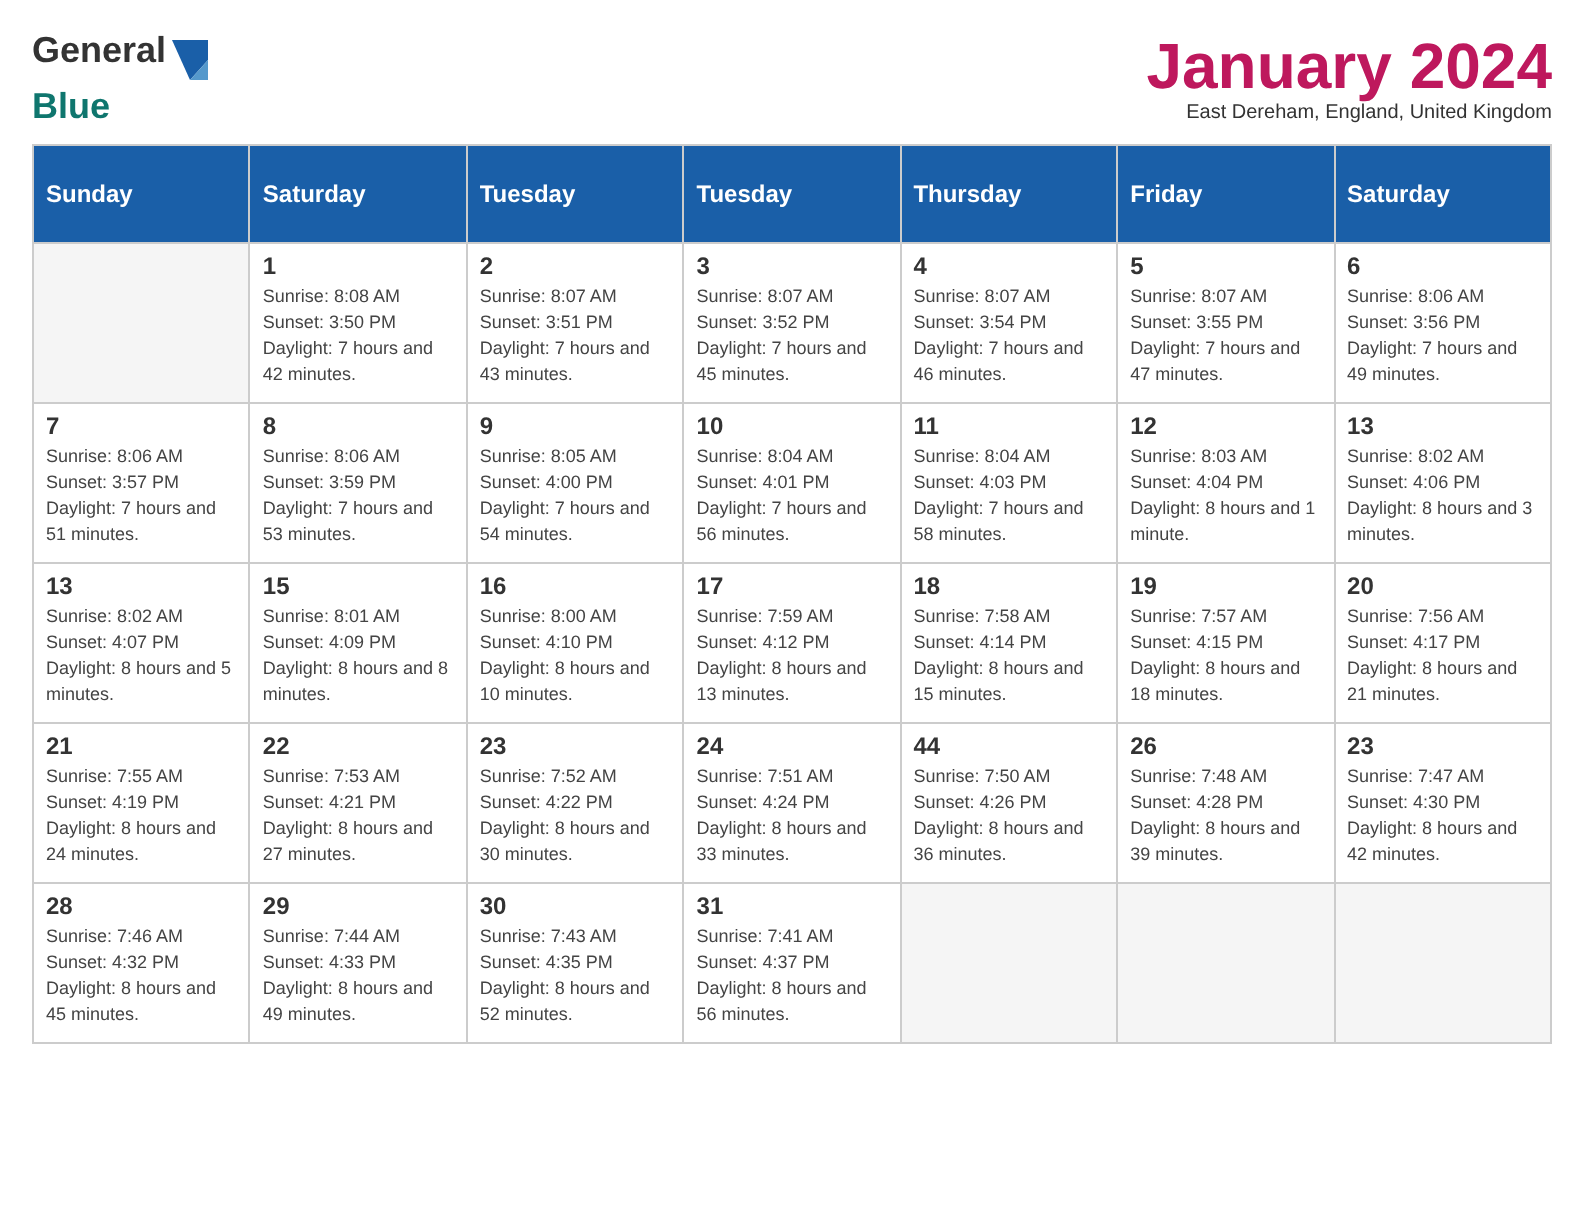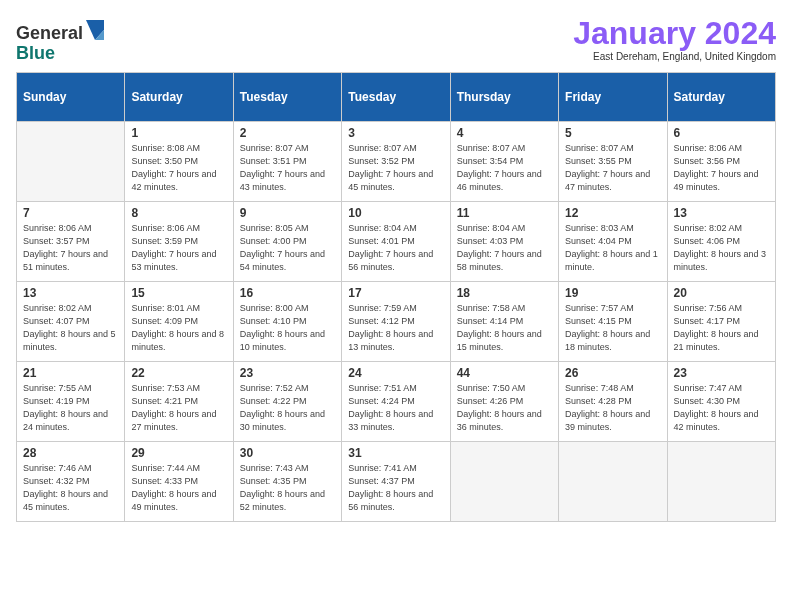--- a/index.html
+++ b/index.html
@@ -36,21 +36,21 @@
       width: 22px;
       height: 28px;
       margin-left: 1px;
     }
     .title-block {
       text-align: right;
     }
     .title-month {
       font-size: 32px;
       font-weight: bold;
-      color: #8b5cf6;
+      color: #be185d;
       line-height: 1.1;
     }
     .title-location {
       font-size: 10px;
       color: #333;
       font-weight: normal;
     }
     .calendar {
       width: 100%;
       border-collapse: collapse;
@@ -89,21 +89,21 @@
       line-height: 1.45;
     }
   </style>
 </head>
 <body>
 
 <div class="container">
   <div class="header-row">
     <div class="logo">
       <div>
-        <div style="display:flex;align-items:flex-end;">
+        <div style="display:flex;align-items:flex-start;">
           <span class="logo-text logo-general">General</span>
           <svg class="logo-icon" viewBox="0 0 22 28" xmlns="http://www.w3.org/2000/svg">
             <polygon points="2,4 20,4 20,14 11,24" fill="#1a5fa8"></polygon>
             <polygon points="11,24 20,14 20,24" fill="#5599cc"></polygon>
           </svg>
         </div>
         <div style="display:flex;">
           <span class="logo-text logo-blue">Blue</span>
         </div>
       </div>

